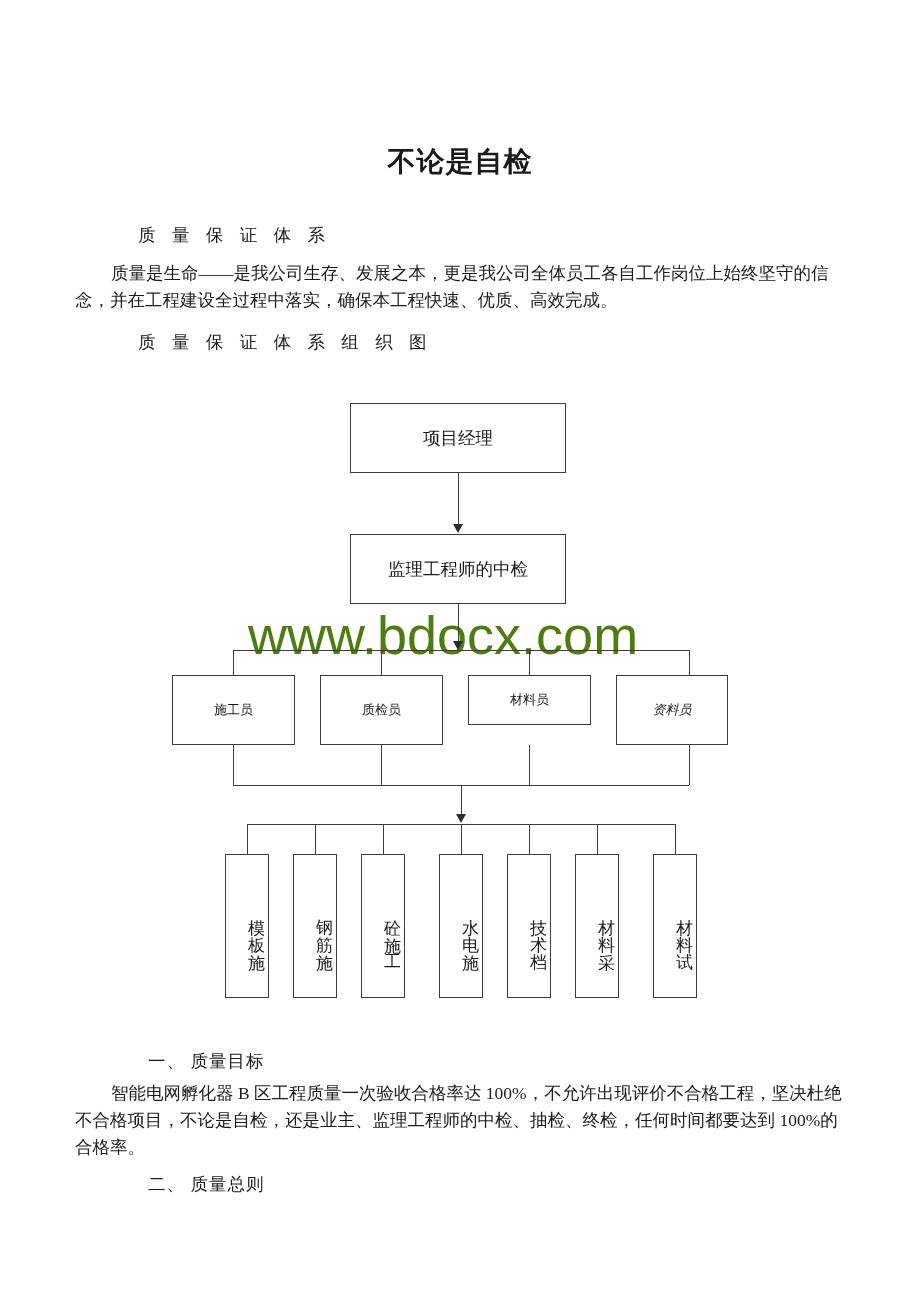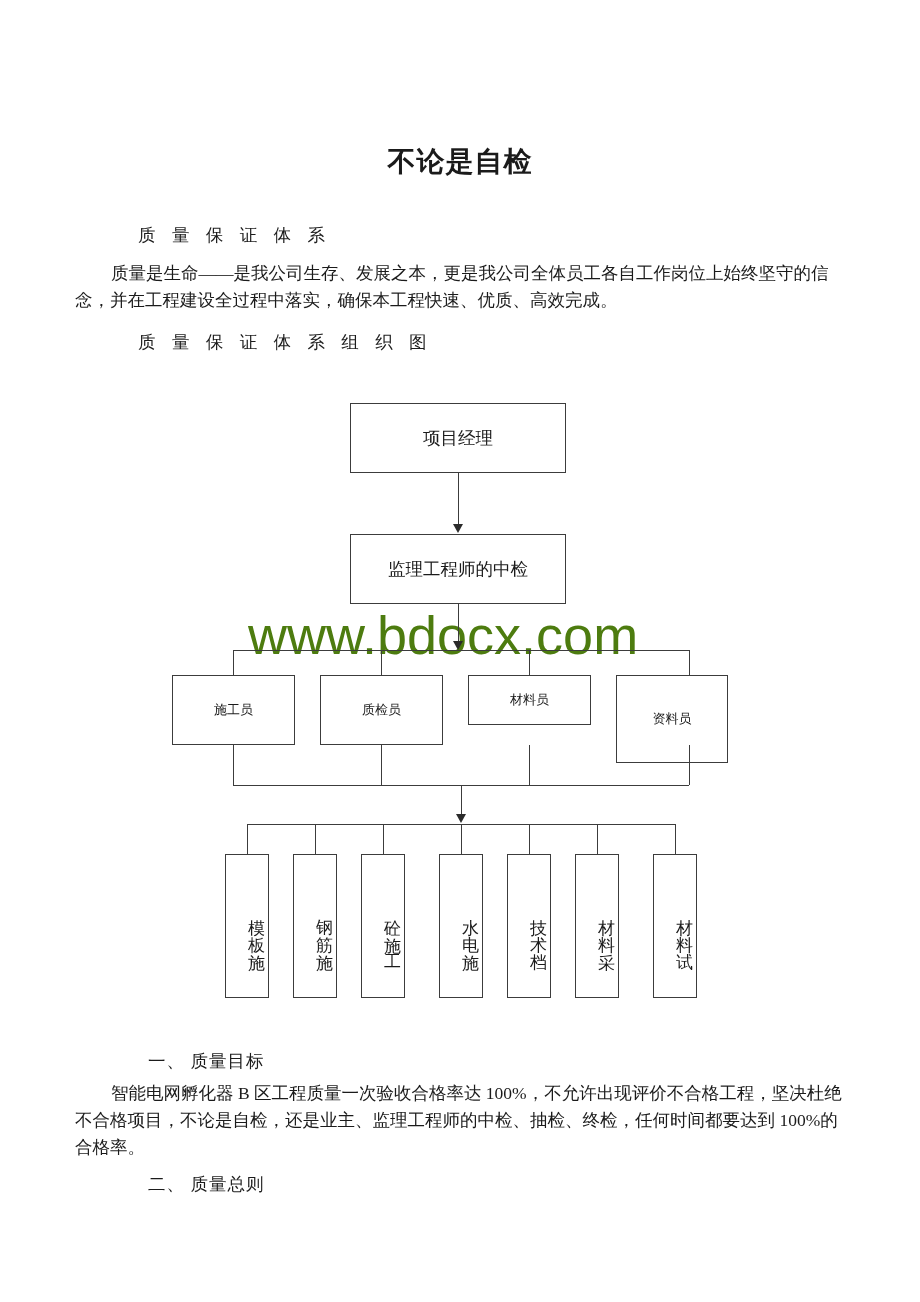--- a/index.html
+++ b/index.html
@@ -157,21 +157,21 @@
 
     <div class="node" style="left:172px; top:675px; width:123px; height:70px;">
       <span>施工员</span>
     </div>
     <div class="node" style="left:320px; top:675px; width:123px; height:70px;">
       <span>质检员</span>
     </div>
     <div class="node" style="left:468px; top:675px; width:123px; height:50px;">
       <span>材料员</span>
     </div>
-    <div class="node" style="left:616px; top:675px; width:112px; height:88px;">
+    <div class="node" style="left:616px; top:675px; width:112px; height:70px;font-style:italic;">
       <span>资料员</span>
     </div>
 
     <div class="line vline" style="left:233px; top:745px; height:40px;"></div>
     <div class="line vline" style="left:381px; top:745px; height:40px;"></div>
     <div class="line vline" style="left:529px; top:745px; height:40px;"></div>
     <div class="line vline" style="left:689px; top:745px; height:40px;"></div>
     <div class="line hline" style="left:233px; top:785px; width:456px;"></div>
 
     <div class="line vline" style="left:461px; top:785px; height:30px;"></div>

